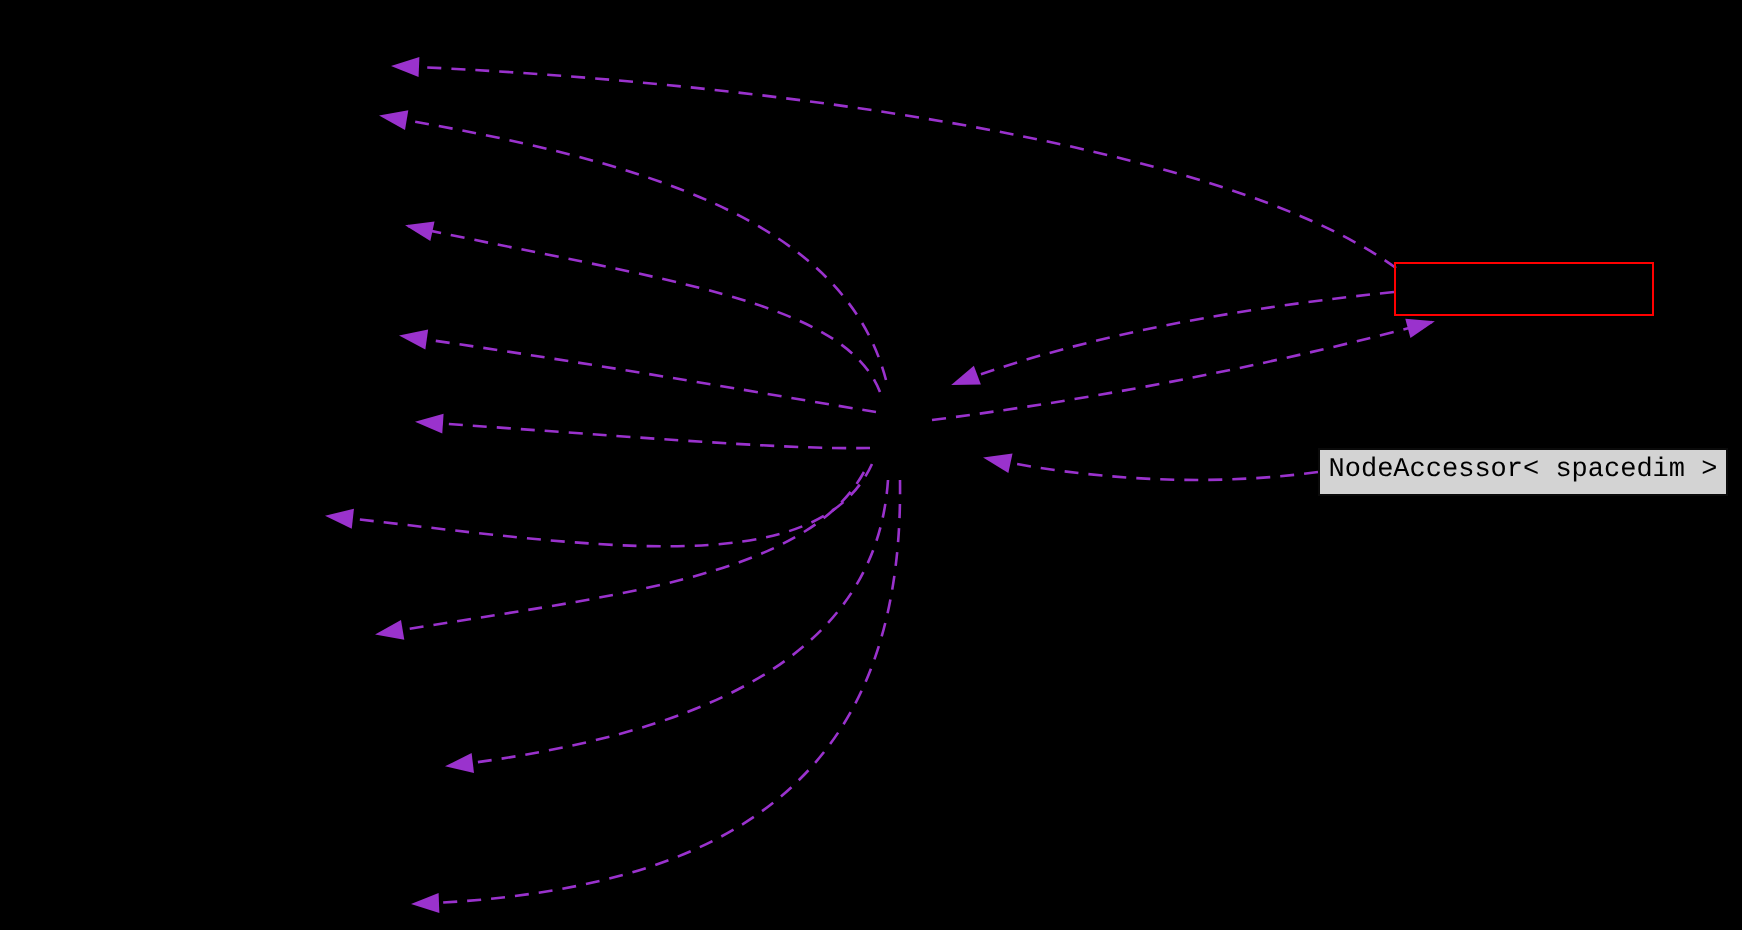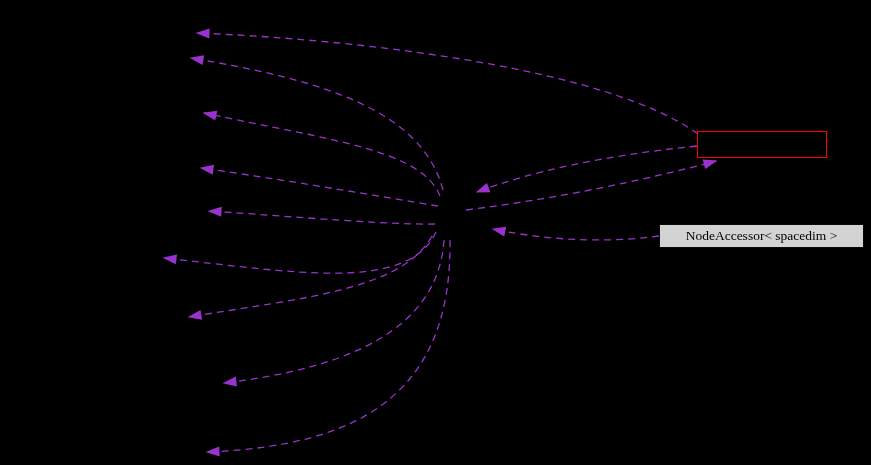--- a/index.html
+++ b/index.html
@@ -7,21 +7,21 @@
     margin: 0;
     padding: 0;
     background: var(--bg-color, #000);
   }
   .stage {
     position: relative;
     width: 871px;
     height: 465px;
     background: var(--bg-color, #000);
     overflow: hidden;
-    font-family: Liberation Serif, serif;
+    font-family: Liberation Mono, monospace;
   }
   .graph-svg {
     position: absolute;
     left: 0;
     top: 0;
     width: 871px;
     height: 465px;
     display: block;
   }
   .edge {

